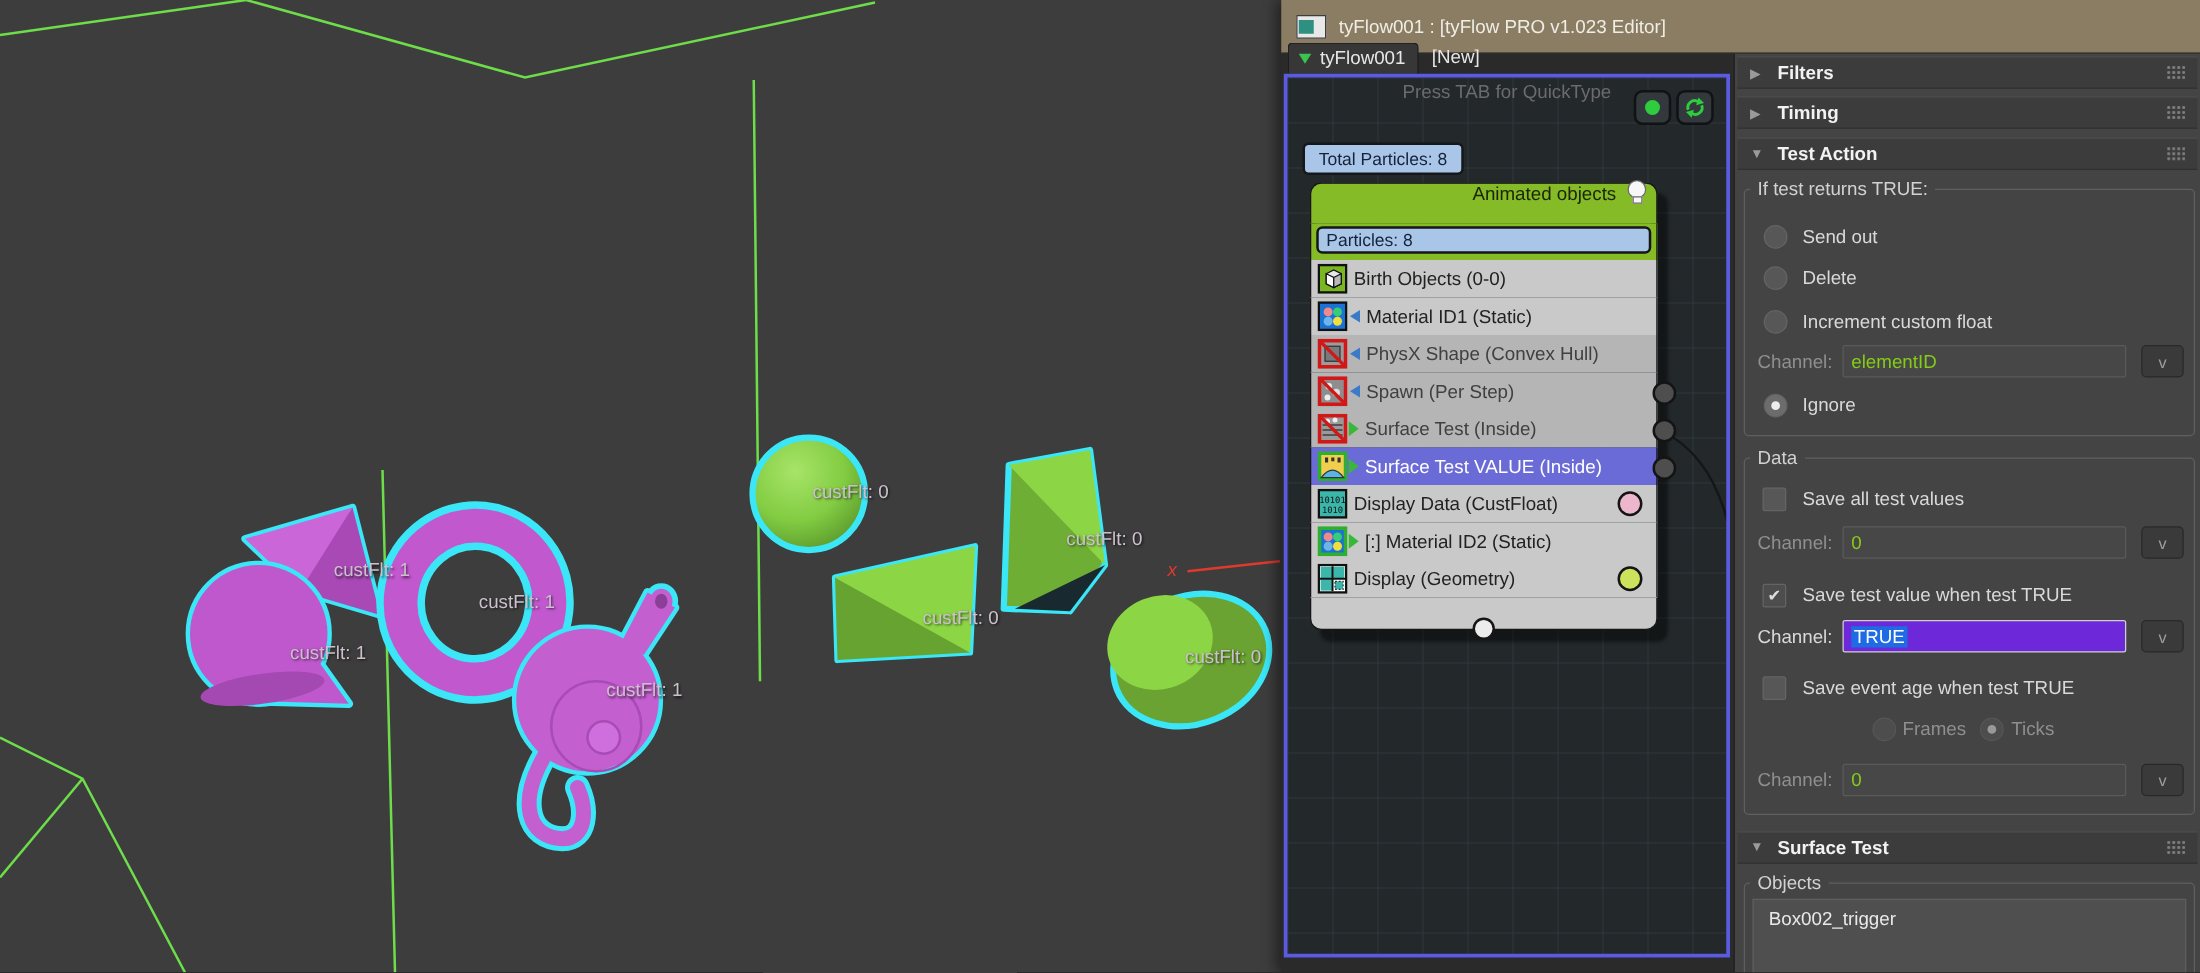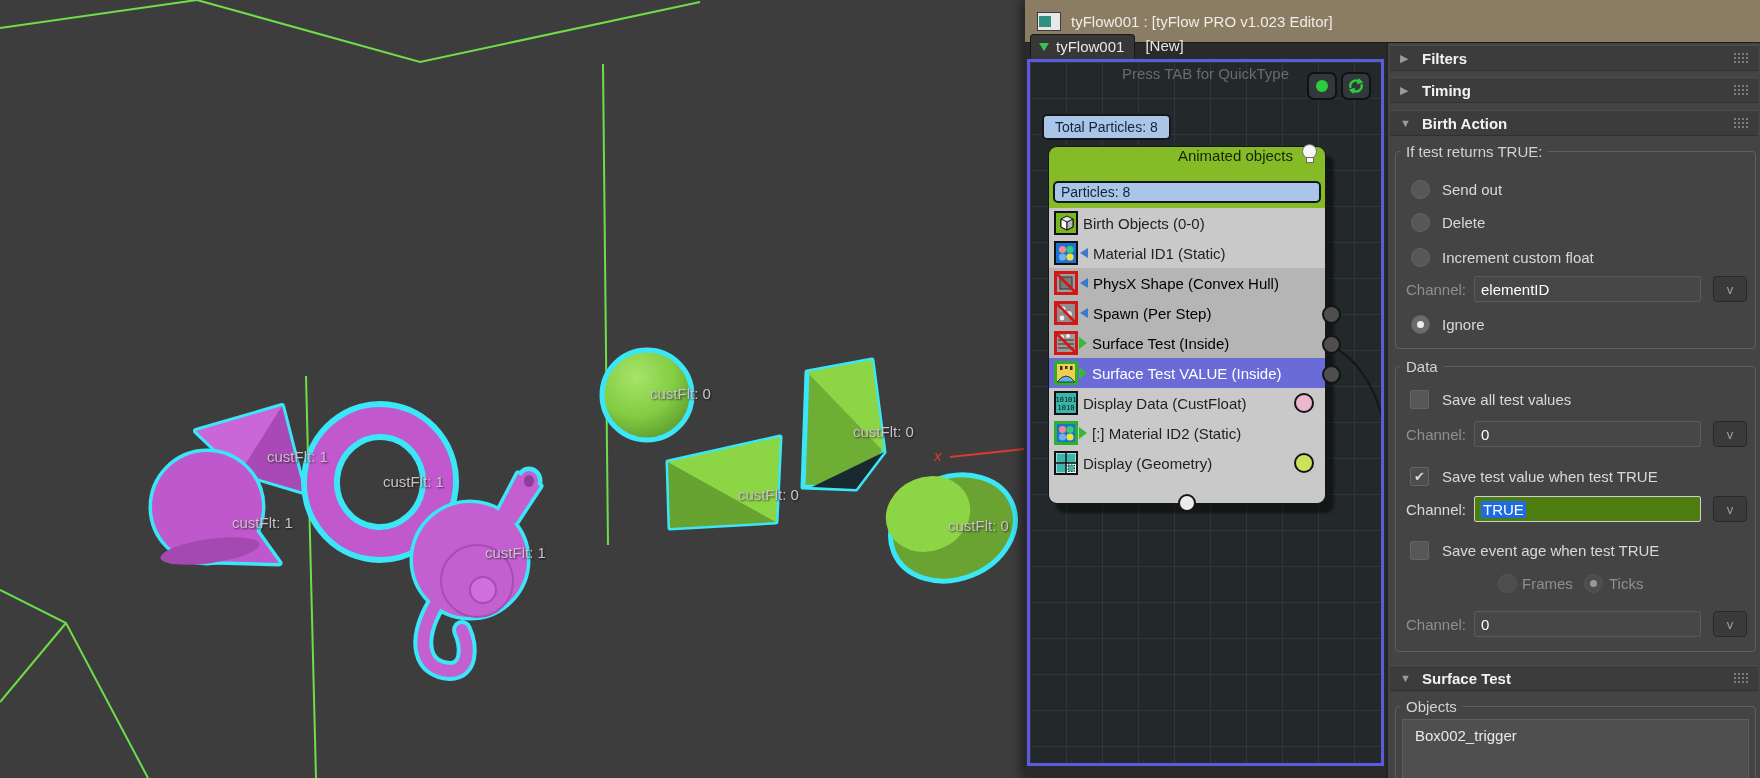--- a/index.html
+++ b/index.html
@@ -45,21 +45,21 @@
                color:#1c2405;font-size:15px;box-sizing:border-box;}
   .bulb{position:relative;width:13px;height:13px;background:#f7f7f7;border:1px solid #6a6a6a;border-radius:50%;
         flex:0 0 13px;margin-top:-3px;}
   .bulb-base{position:absolute;left:3px;top:12px;width:6px;height:4px;background:#f7f7f7;border:1px solid #6a6a6a;}
   .particles-wrap{background:#84bb26;border-left:1px solid #161616;border-right:1px solid #161616;
                   padding:2px 4px 5px;}
   .particles{background:#a9c6e8;border:2px solid #14161a;border-radius:5px;font-size:14px;color:#15233a;
              padding:1px 6px;}
   .op-row{height:30px;display:flex;align-items:center;gap:5px;padding:0 5px;background:#c9c9c9;
           border-left:1px solid #161616;border-right:1px solid #161616;font-size:15px;color:#222;box-sizing:border-box;}
-  .op-row.disabled{background:#b5b5b5;color:#000000;}
+  .op-row.disabled{background:#b5b5b5;color:#404040;}
   .op-row.selected{background:#6b6bd8;color:#fff;}
   .op-icon{width:24px;height:24px;flex:0 0 24px;}
   .conn-l{width:0;height:0;border-top:5px solid transparent;border-bottom:5px solid transparent;
           border-right:8px solid #3a7ac8;margin-left:-3px;}
   .conn-r{width:0;height:0;border-top:6px solid transparent;border-bottom:6px solid transparent;
           border-left:8px solid #38b838;margin-left:-4px;}
   .orange-tab{width:7px;height:11px;background:#e08a20;margin-left:-3px;}
   .node-footer{height:25px;background:#c9c9c9;border:1px solid #161616;border-top:none;
                border-radius:0 0 9px 9px;position:relative;}
   .bport{position:absolute;left:50%;margin-left:-9px;bottom:-9px;width:14px;height:14px;border-radius:50%;
@@ -83,22 +83,22 @@
   .radio.dis{background:#4d4d4d;border-color:#565656;}
   .dot{width:7px;height:7px;border-radius:50%;background:#ededed;}
   .dot.dis{background:#989898;}
   .chk{position:absolute;width:17px;height:17px;background:#575757;border:1px solid #646464;border-radius:2px;
        display:flex;align-items:center;justify-content:center;font-size:13px;color:#dcdcdc;}
   .chk.checked{background:#4d4d4d;}
   .lbl{position:absolute;white-space:nowrap;}
   .lbl.dis{color:#8f8f8f;}
   .lbl.right{text-align:right;}
   .field{position:absolute;height:24px;width:213px;background:#474747;border:1px solid #5a5a5a;border-radius:2px;
-         color:#ffffff;display:flex;align-items:center;padding:0 6px;font-size:15px;}
-  .field.active{background:#4d7c0f;border-color:#cfcfcf;color:#fff;}
+         color:#84cc16;display:flex;align-items:center;padding:0 6px;font-size:15px;}
+  .field.active{background:#6d28d9;border-color:#cfcfcf;color:#fff;}
   .sel-text{background:#1f6be4;color:#fff;padding:0 2px;}
   .vbtn{position:absolute;width:34px;height:26px;background:#3a3a3a;border:1px solid #292929;border-radius:4px;
         color:#9f9f9f;display:flex;align-items:center;justify-content:center;font-size:13px;box-sizing:border-box;}
   .objlist{position:absolute;background:#4f4f4f;border:1px solid #5e5e5e;}
   .objitem{padding:7px 12px;color:#e9e9e9;font-size:15px;}
 </style>
 </head>
 <body>
 
 <div class="stage">
@@ -365,21 +365,21 @@
           <span>Filters</span>
           <span class="grip"></span>
         </div>
         <div class="sect" style="top:34px">
           <span class="tri">▶</span>
           <span>Timing</span>
           <span class="grip"></span>
         </div>
         <div class="sect" style="top:67px">
           <span class="tri">▼</span>
-          <span>Birth Action</span>
+          <span>Test Action</span>
           <span class="grip"></span>
         </div>
 
         <div class="group" style="left:7px;top:108px;width:359px;height:196px"></div>
         <span class="legend" style="left:12px;top:100px">If test returns TRUE:</span>
 
         <span class="radio" style="left:23px;top:137px"></span>
         <span class="lbl" style="left:54px;top:138px">Send out</span>
 
         <span class="radio" style="left:23px;top:170px"></span>

